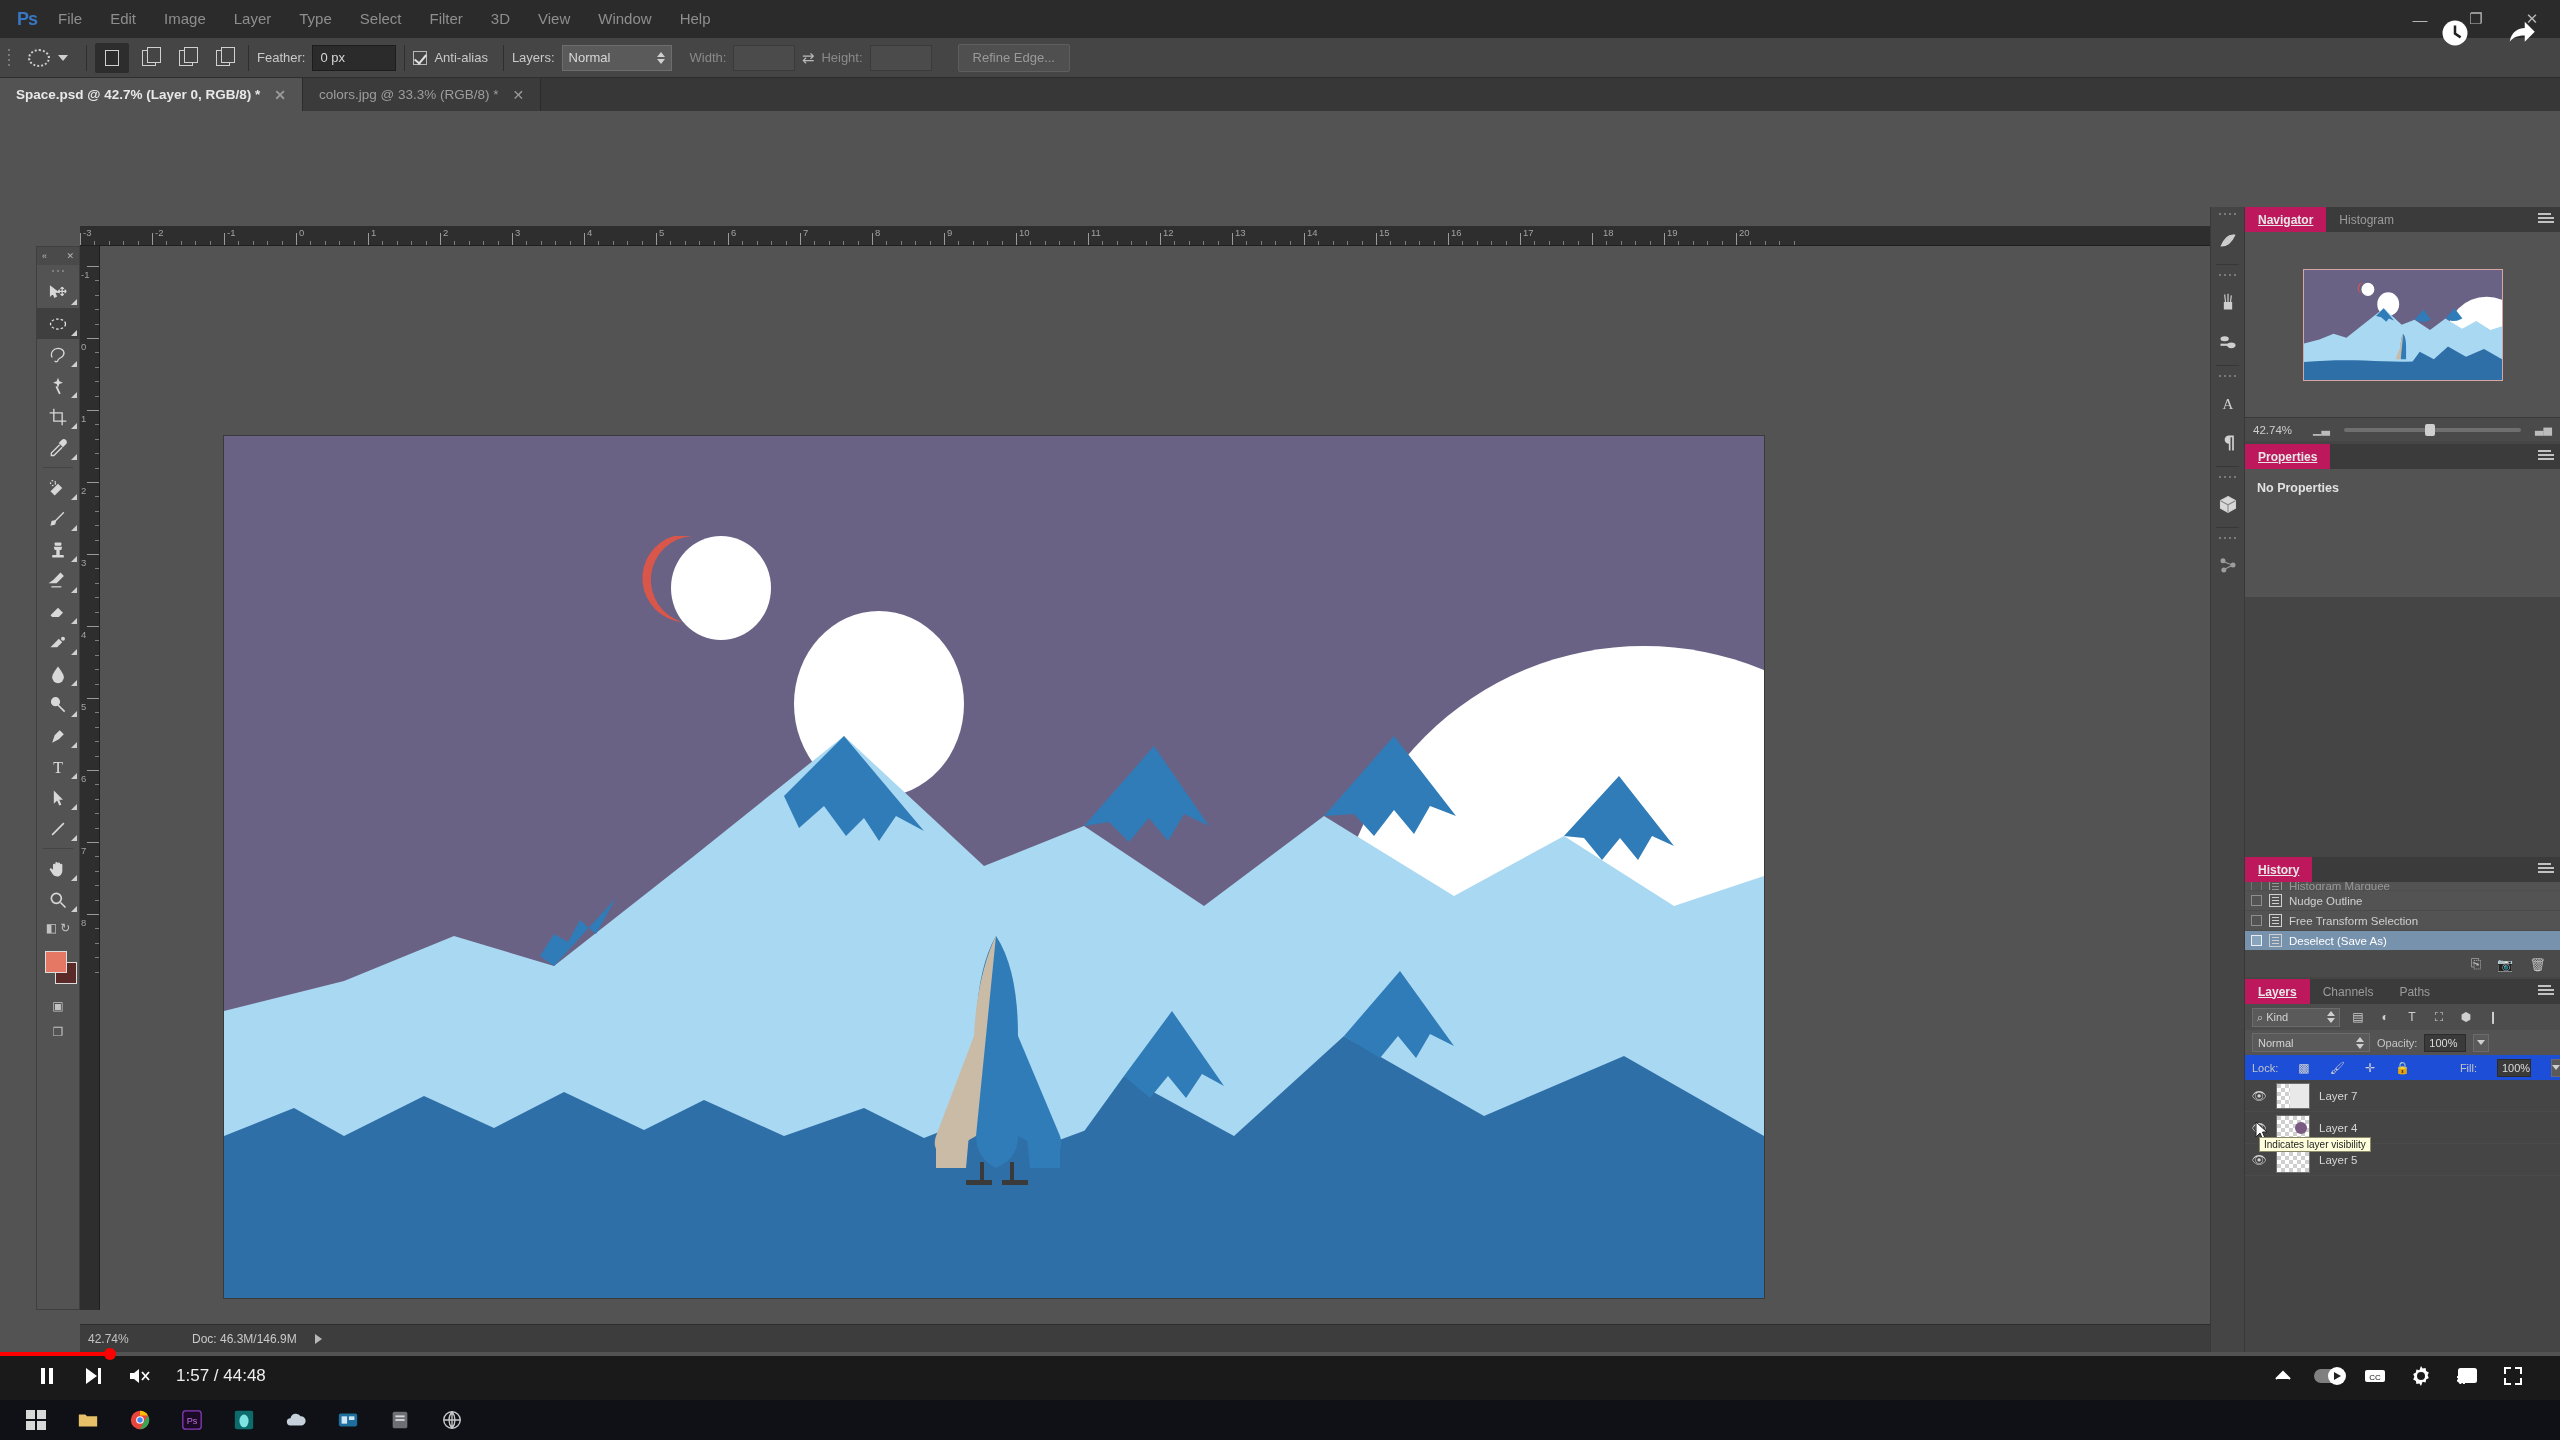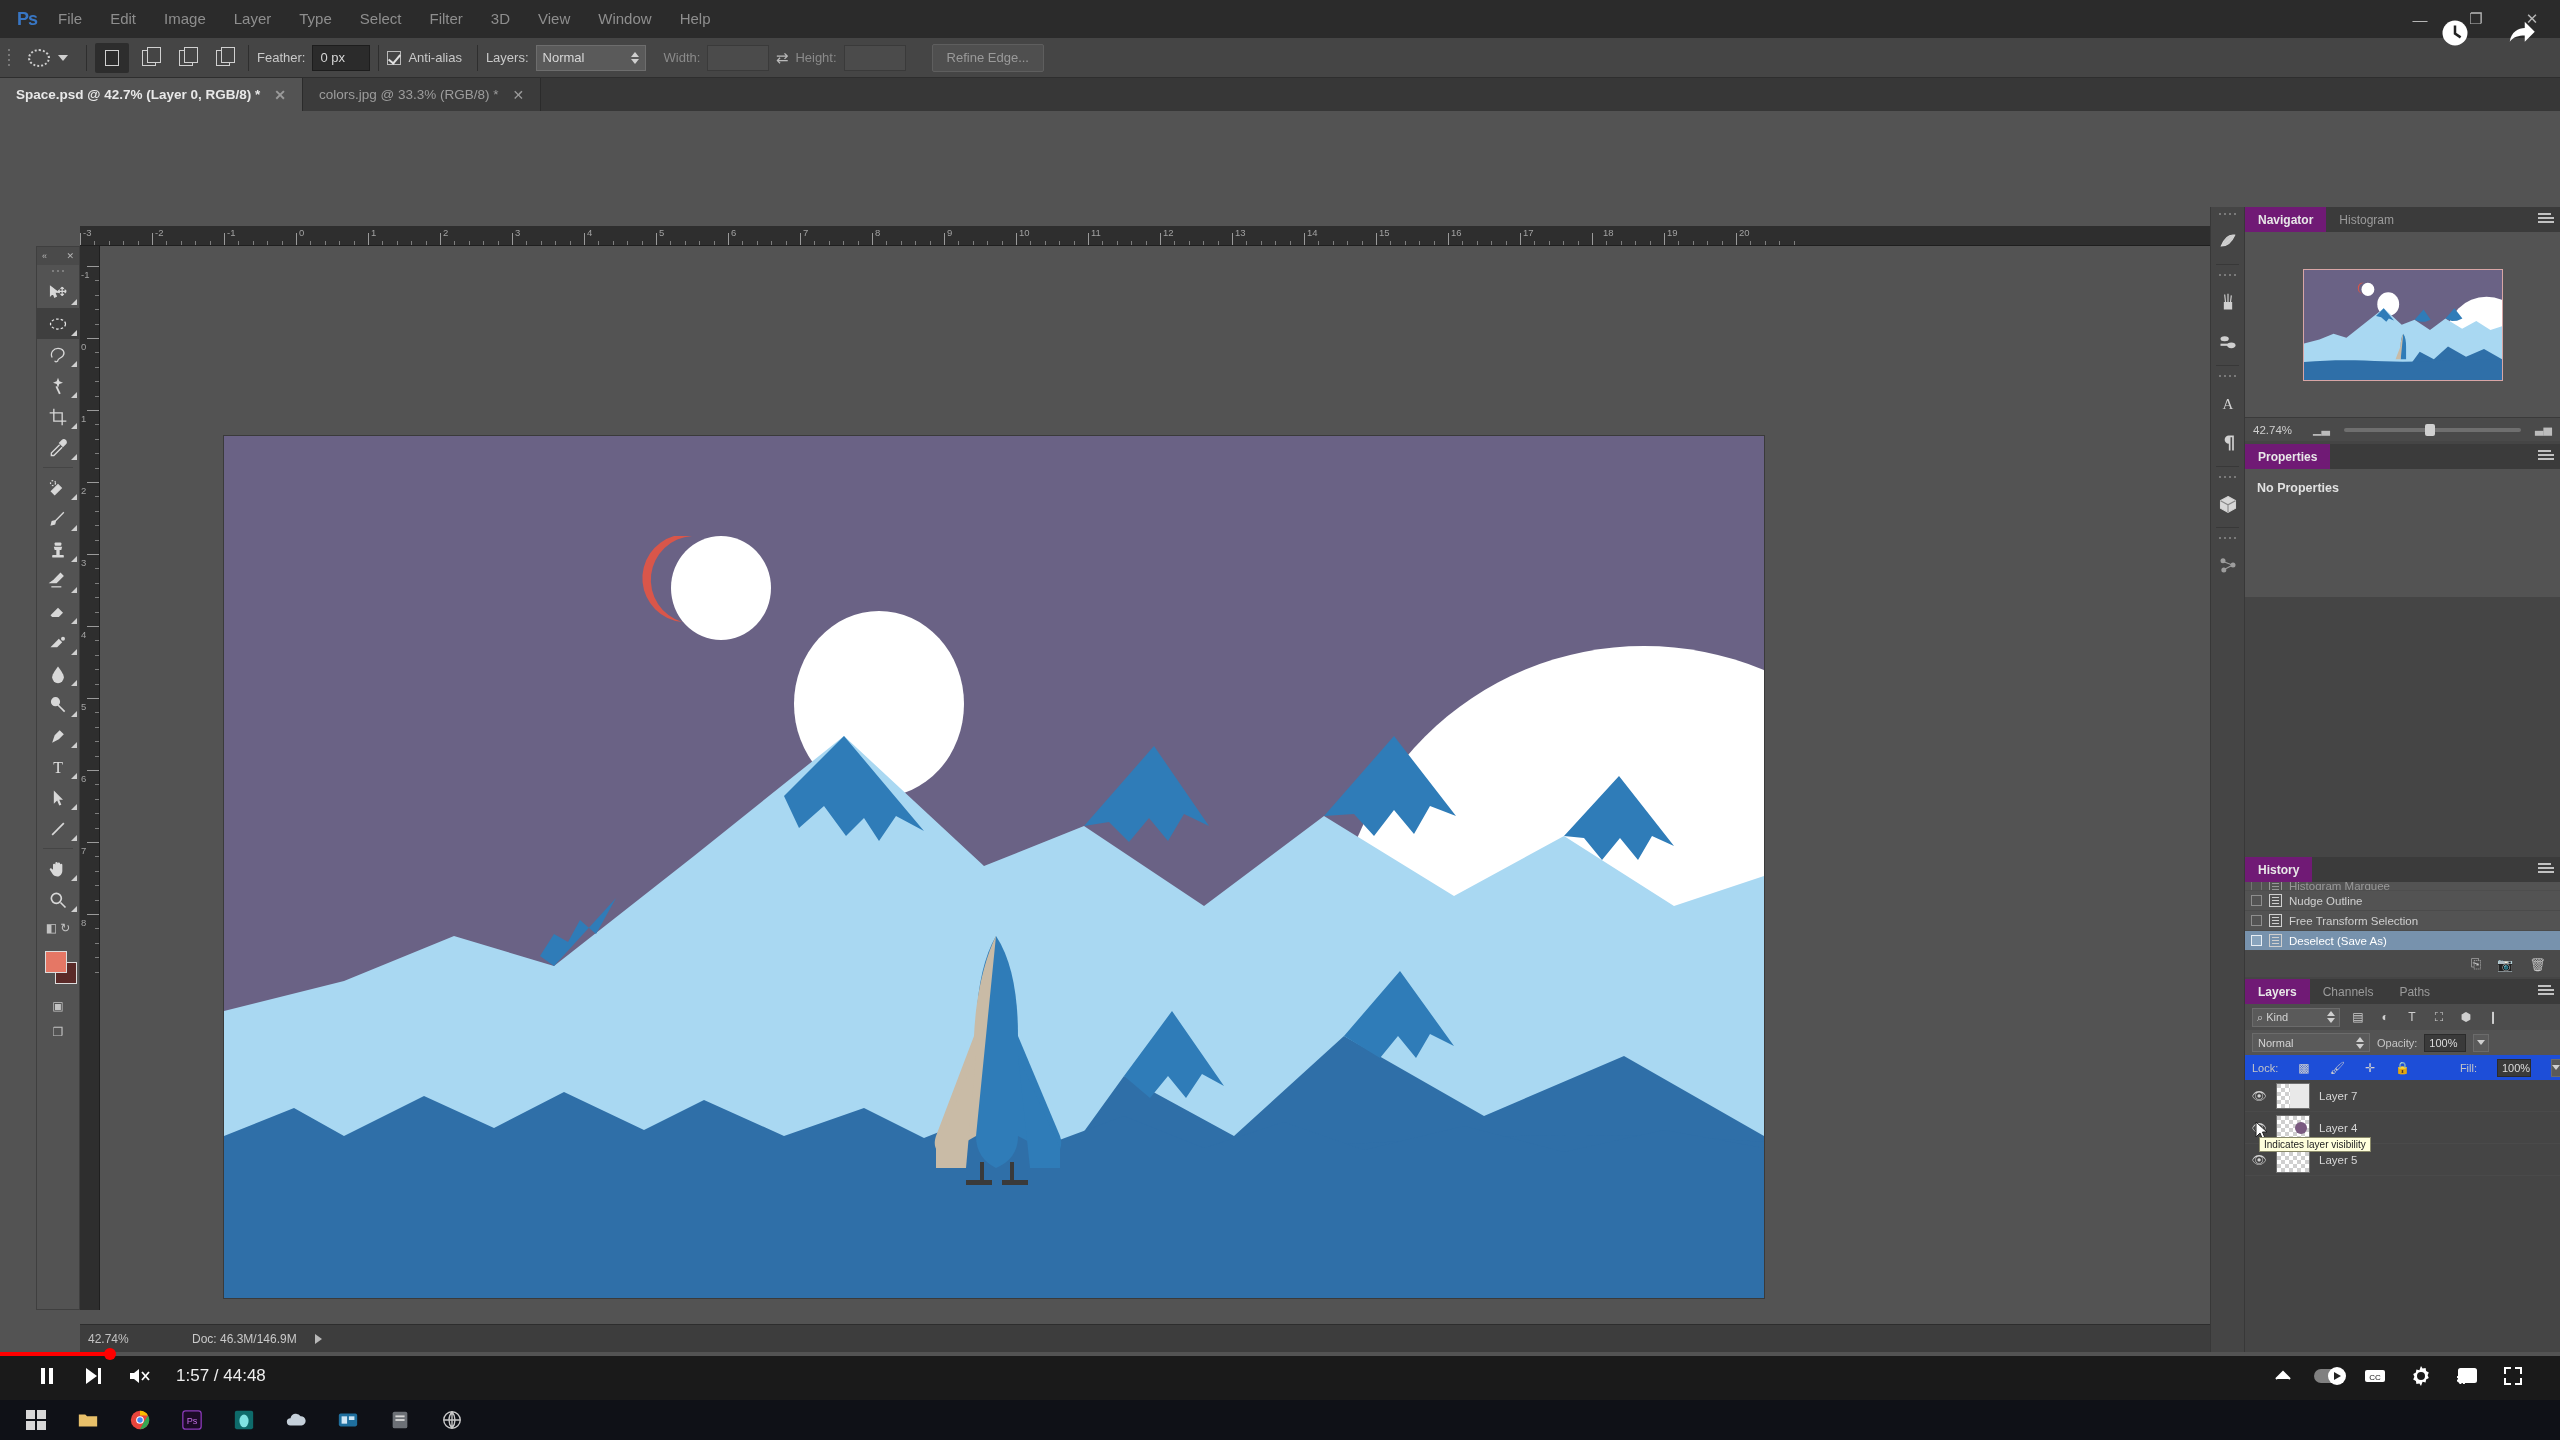--- a/index.html
+++ b/index.html
@@ -127,21 +127,21 @@
   .rail-grip i{width:2px;height:2px;background:#8d8d8d;border-radius:50%;}
   .rail-btn { height:40px; display:flex; align-items:center; justify-content:center; }
   .rail-btn svg{width:20px;height:20px;}
   .rail-div { height:1px; background:#383838; margin:3px 5px; }
 
   
   .panels { position:absolute; right:0; top:96px; width:316px; bottom:0; background:#454545;
             border-left:1px solid #383838; }
   .panel-tabs { height:25px; background:#3b3b3b; display:flex; align-items:stretch; position:relative; }
   .ptab { padding:0 13px; display:flex; align-items:center; font-size:12px; color:#9b9b9b; }
-  .ptab.active { background:#701a75; color:#e8e8e8; font-weight:bold; }
+  .ptab.active { background:#be185d; color:#e8e8e8; font-weight:bold;text-decoration:underline; }
   .pmenu { position:absolute; right:6px; top:6px; width:16px; height:12px; }
   .pmenu i{display:block;height:2px;background:#c2c2c2;margin-bottom:2px;}
   .pmenu i:nth-child(1){width:13px;} .pmenu i:nth-child(2){width:16px;} .pmenu i:nth-child(3){width:16px;}
   .panel-body { background:#535353; }
 
   .nav-thumb-area { height:185px; display:flex; align-items:center; justify-content:center; }
   .nav-thumb { width:200px; height:112px; border:1px solid #d8a5a5; position:relative; overflow:hidden; }
   .nav-bottom { height:24px; background:#4a4a4a; display:flex; align-items:center; gap:8px;
                 padding:0 8px; border-top:1px solid #3a3a3a;}
   .nav-pct { color:#cfcfcf; font-size:11.5px; width:52px; }
@@ -264,21 +264,21 @@
           </div>
         <div class="mbtn">
             <div class="sq2"></div>
           </div>
         <div class="mbtn">
             <div class="sq2"></div>
           </div>
       </div>
       <div class="vsep"></div>
       <span class="lbl">Feather:</span>
-      <div class="field" style="width:58px">0 px</div>
+      <div class="field" style="width:84px">0 px</div>
       <div class="vsep"></div>
       <span class="chk"></span>
       <span class="lbl">Anti-alias</span>
       <div class="vsep"></div>
       <span class="lbl">Layers:</span>
       <div class="selstyle">
         <span>Normal</span>
         <span class="spin">
             <i class="u"></i>
             <i class="d"></i>

